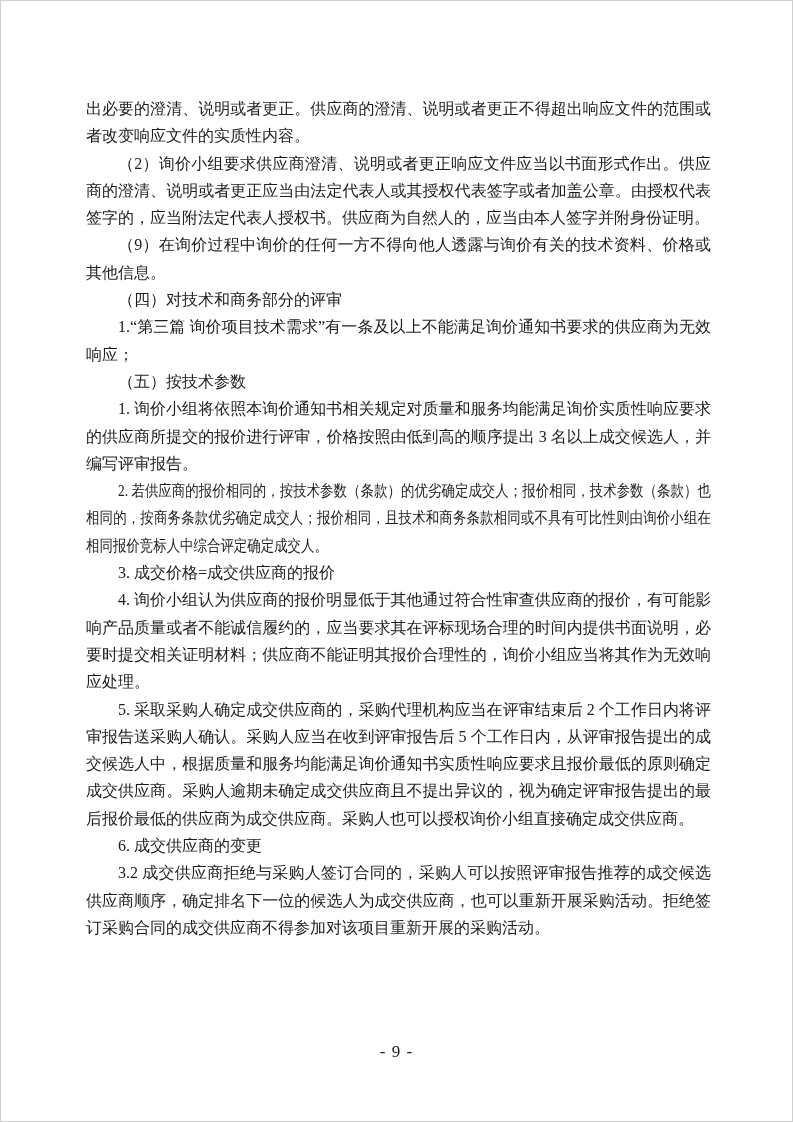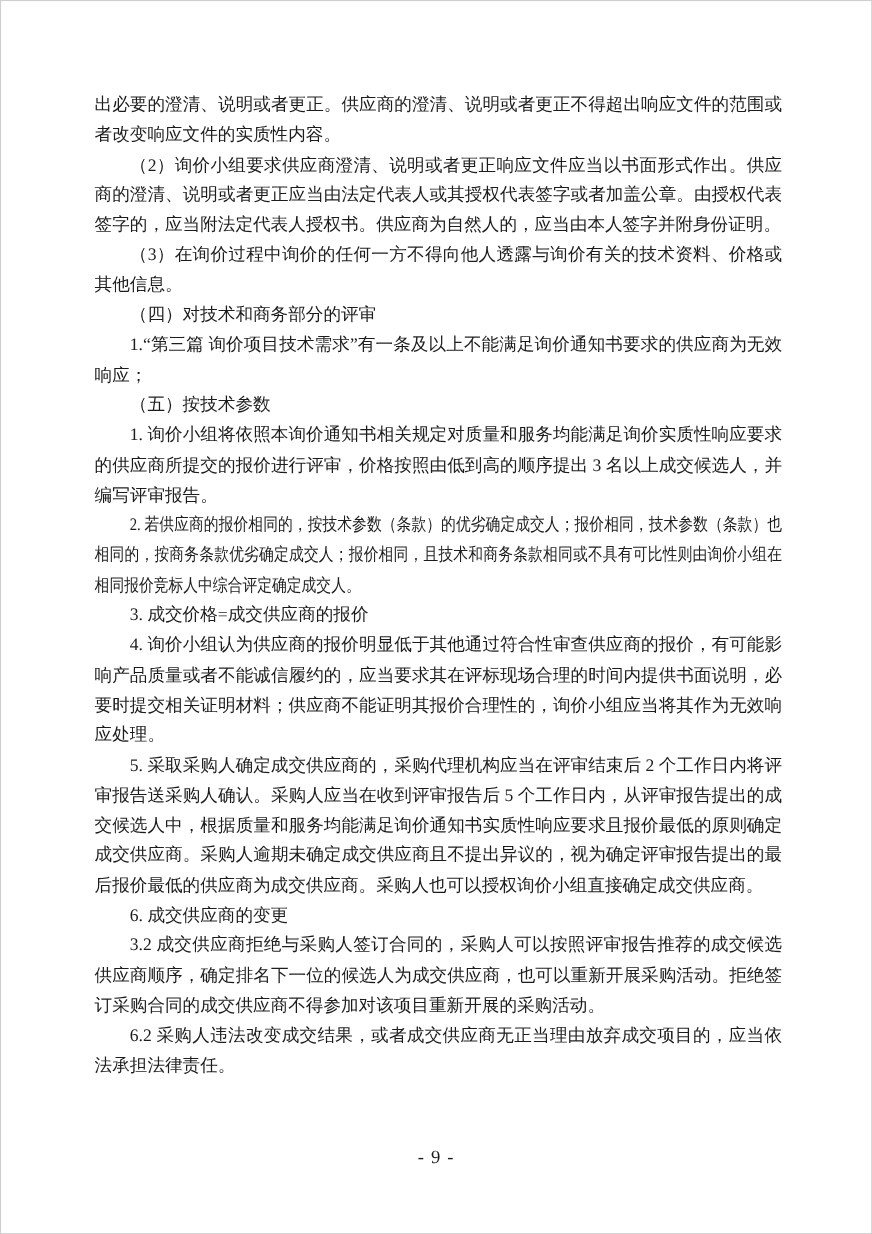--- a/index.html
+++ b/index.html
@@ -14,21 +14,21 @@
     background: #ffffff;
     box-sizing: border-box;
     border: 1px solid #cfcfcf;
     font-family: "Liberation Serif", "DejaVu Serif", serif;
     color: #1c1c1c;
     overflow: hidden;
   }
   .text-body {
     position: absolute;
     left: 85px;
-    top: 81px;
+    top: 94px;
     width: 625px;
     font-size: 16px;
     line-height: 27.3px;
     text-align: justify;
   }
   .text-body p {
     margin: 0;
     padding: 0;
   }
   p.indent {
@@ -55,27 +55,26 @@
     letter-spacing: 1px;
   }
 </style>
 </head>
 <body>
 
 <div class="page">
   <div class="text-body">
     <p class="noindent">出必要的澄清、说明或者更正。供应商的澄清、说明或者更正不得超出响应文件的范围或者改变响应文件的实质性内容。</p>
     <p class="indent">（2）询价小组要求供应商澄清、说明或者更正响应文件应当以书面形式作出。供应商的澄清、说明或者更正应当由法定代表人或其授权代表签字或者加盖公章。由授权代表签字的，应当附法定代表人授权书。供应商为自然人的，应当由本人签字并附身份证明。</p>
-    <p class="indent">（3）在询价过程中询价的任何一方不得向他人透露与询价有关的技术资料、价格或其他信息。</p>
+    <p class="indent">（9）在询价过程中询价的任何一方不得向他人透露与询价有关的技术资料、价格或其他信息。</p>
     <p class="indent">（四）对技术和商务部分的评审</p>
     <p class="indent">1.“第三篇 询价项目技术需求”有一条及以上不能满足询价通知书要求的供应商为无效响应；</p>
     <p class="indent">（五）按技术参数</p>
     <p class="indent">1. 询价小组将依照本询价通知书相关规定对质量和服务均能满足询价实质性响应要求的供应商所提交的报价进行评审，价格按照由低到高的顺序提出 3 名以上成交候选人，并编写评审报告。</p>
     <p class="condensed">2. 若供应商的报价相同的，按技术参数（条款）的优劣确定成交人；报价相同，技术参数（条款）也相同的，按商务条款优劣确定成交人；报价相同，且技术和商务条款相同或不具有可比性则由询价小组在相同报价竞标人中综合评定确定成交人。</p>
     <p class="indent">3. 成交价格=成交供应商的报价</p>
     <p class="indent">4. 询价小组认为供应商的报价明显低于其他通过符合性审查供应商的报价，有可能影响产品质量或者不能诚信履约的，应当要求其在评标现场合理的时间内提供书面说明，必要时提交相关证明材料；供应商不能证明其报价合理性的，询价小组应当将其作为无效响应处理。</p>
     <p class="indent">5. 采取采购人确定成交供应商的，采购代理机构应当在评审结束后 2 个工作日内将评审报告送采购人确认。采购人应当在收到评审报告后 5 个工作日内，从评审报告提出的成交候选人中，根据质量和服务均能满足询价通知书实质性响应要求且报价最低的原则确定成交供应商。采购人逾期未确定成交供应商且不提出异议的，视为确定评审报告提出的最后报价最低的供应商为成交供应商。采购人也可以授权询价小组直接确定成交供应商。</p>
     <p class="indent">6. 成交供应商的变更</p>
     <p class="indent">3.2 成交供应商拒绝与采购人签订合同的，采购人可以按照评审报告推荐的成交候选供应商顺序，确定排名下一位的候选人为成交供应商，也可以重新开展采购活动。拒绝签订采购合同的成交供应商不得参加对该项目重新开展的采购活动。</p>
-    <p class="indent">6.2 采购人违法改变成交结果，或者成交供应商无正当理由放弃成交项目的，应当依法承担法律责任。</p>
   </div>
   <div class="page-footer">- 9 -</div>
 </div>
 
 </body></html>

